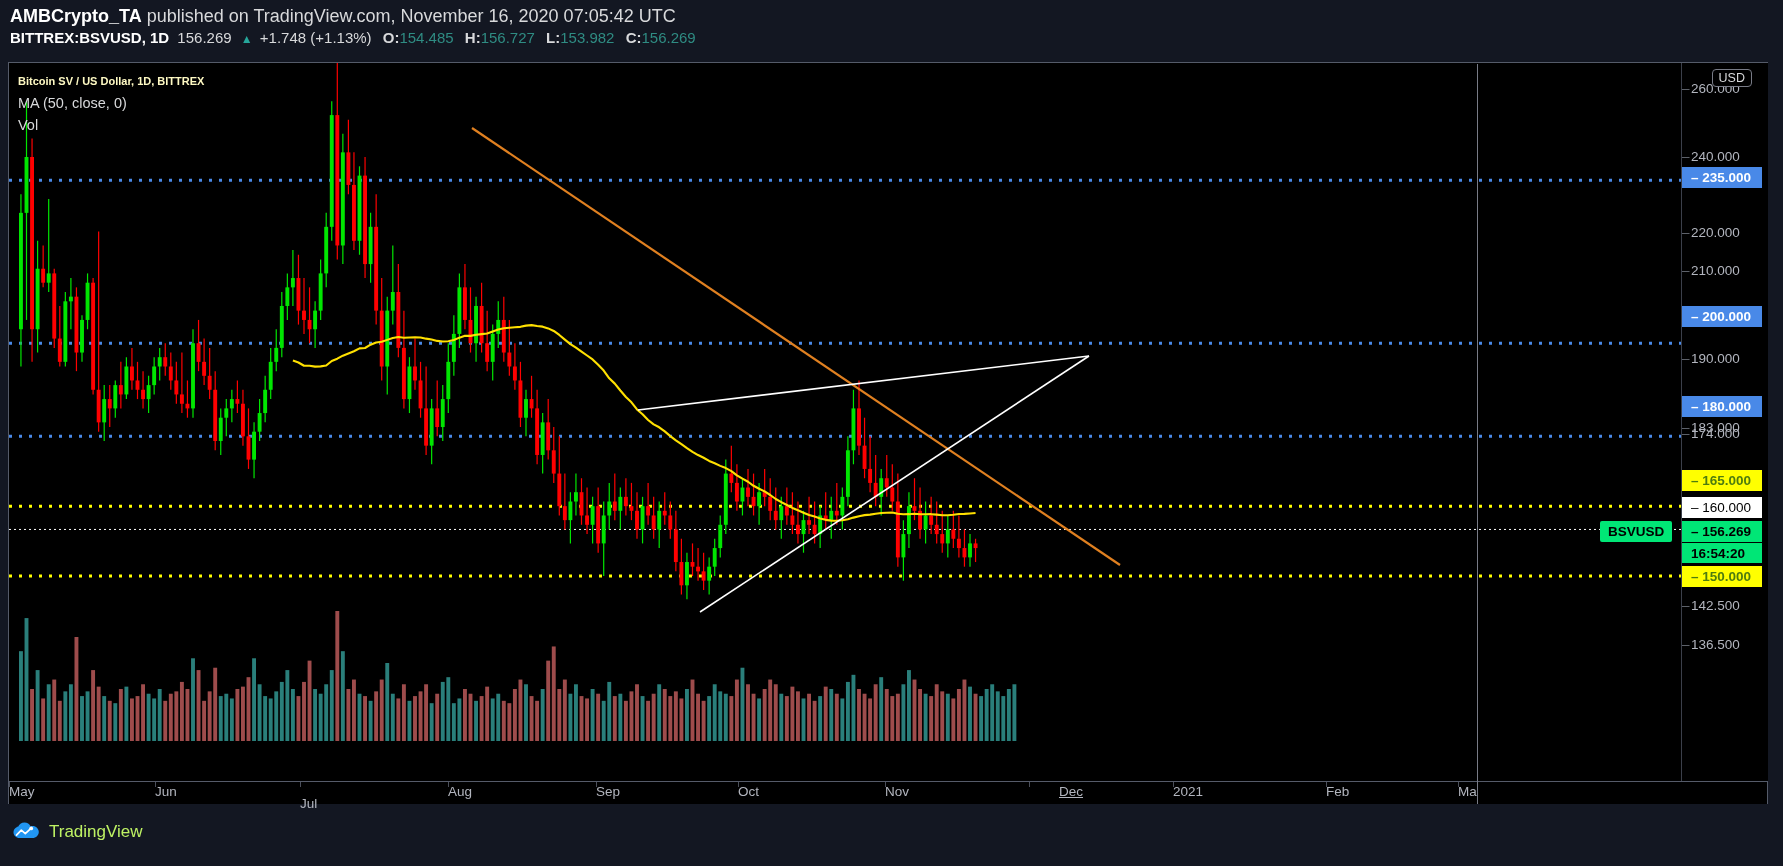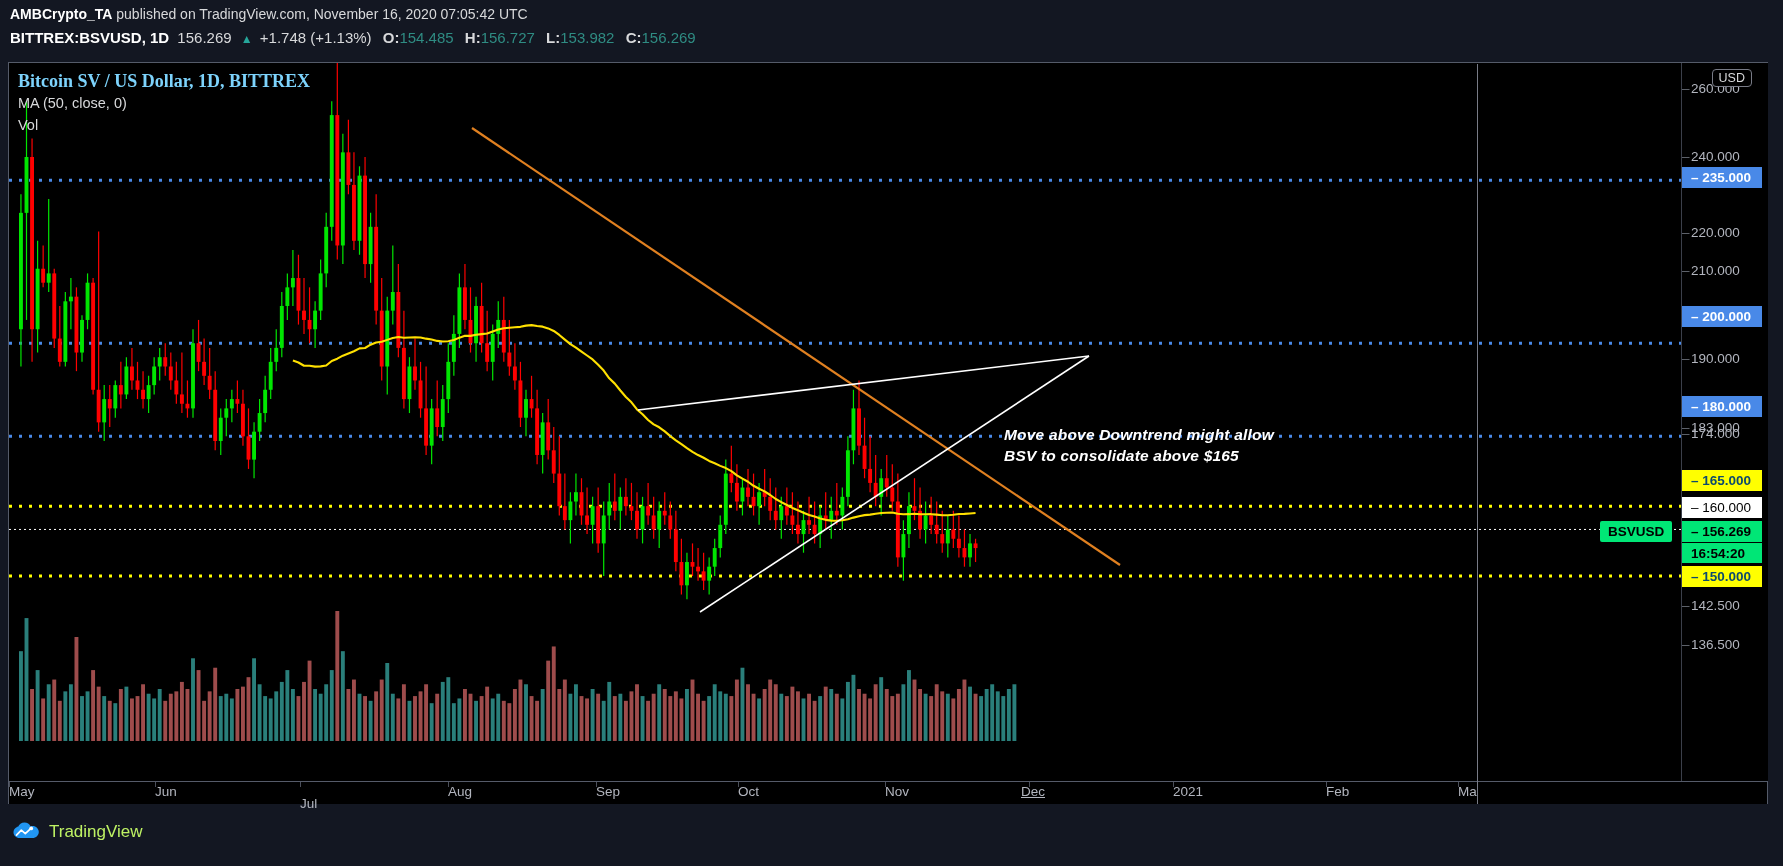--- a/index.html
+++ b/index.html
@@ -1,54 +1,54 @@
 <!DOCTYPE html>
 <html><head>
 <meta charset="utf-8">
 <style>
   html,body{margin:0;padding:0;background:#131722;}
   body{width:1783px;height:866px;overflow:hidden;font-family:"Liberation Sans",sans-serif;-webkit-font-smoothing:antialiased;}
   #app{position:relative;width:1783px;height:866px;background:#131722;}
 
   
   .hdr{position:absolute;left:0;top:0;width:1783px;height:55px;background:#131722;}
-  .hdr-row1{position:absolute;left:10px;top:6px;font-size:14px;color:#d8d9db;white-space:nowrap;}
+  .hdr-row1{position:absolute;left:10px;top:6px;font-size:18px;color:#d8d9db;white-space:nowrap;}
   .hdr-row1 .author{font-weight:bold;color:#fff;}
   .hdr-row2{position:absolute;left:10px;top:29px;font-size:15px;color:#d8d9db;white-space:nowrap;}
   .hdr-row2 .sym{font-weight:bold;color:#fff;}
   .hdr-row2 .last{color:#d8d9db;margin-left:4px;}
   .hdr-row2 .tri{color:#26a69a;font-size:12px;margin:0 3px 0 5px;letter-spacing:0;}
   .hdr-row2 .chg{color:#d8d9db;}
   .hdr-row2 .ohlc-k{font-weight:bold;color:#d8d9db;margin-left:7px;}
   .hdr-row2 .ohlc-v{color:#2f8c83;}
 
   
   .frame{position:absolute;left:8px;top:62px;width:1760px;height:742px;border:1px solid #555b69;box-sizing:border-box;background:#000;}
   .plot{position:absolute;left:9px;top:63px;width:1672px;height:718px;overflow:hidden;background:#000;}
   .scale{position:absolute;left:1681px;top:63px;width:86px;height:718px;background:#000;border-left:1px solid #3b3f4a;}
   .tscale{position:absolute;left:9px;top:781px;width:1758px;height:22px;background:#000;border-top:1px solid #555b69;}
 
   
   .legend{position:absolute;left:18px;top:70px;z-index:40;}
-  .lg1{font-size:18px;font-weight:bold;color:#7dd3fc;line-height:22px;font-family:Liberation Serif, serif;}
+  .lg1{font-size:11px;font-weight:bold;color:#fef9c3;line-height:22px;}
   .lg2{font-size:14.5px;color:#d8d9db;line-height:22px;}
   .lg3{font-size:14.5px;color:#d8d9db;line-height:22px;}
 
   
   .annot{position:absolute;left:1004px;top:424px;z-index:40;font-style:italic;font-weight:bold;
          font-size:15.5px;color:#ffffff;line-height:21px;letter-spacing:.2px;}
 
   
   .ptick{position:absolute;left:0;font-size:13.5px;color:#b2b5be;white-space:nowrap;}
   .ptick .dash{display:inline-block;width:7px;color:#6a6e78;}
   .ptick .v{margin-left:2px;}
   .plabel{position:absolute;left:0;height:21px;line-height:21px;width:80px;box-sizing:border-box;
           padding-left:9px;font-size:13.5px;font-weight:bold;white-space:nowrap;}
   .plabel.blue{background:#4989e8;color:#ffffff;}
-  .plabel.yellow{background:#ffff00;color:#0c4a6e;}
+  .plabel.yellow{background:#ffff00;color:#4d7c0f;}
   .plabel.white{background:#ffffff;color:#000000;font-weight:normal;}
   .plabel.green{background:#00e676;color:#000000;}
   .usdbadge{position:absolute;right:16px;top:6px;border:1px solid #787b86;border-radius:4px;
             padding:1px 6px;font-size:12.5px;color:#d8d9db;background:#000;z-index:30;}
 
   .symtag{position:absolute;height:21px;line-height:21px;padding:0 8px;background:#00e676;color:#000;
           font-size:13.5px;font-weight:bold;border-radius:2px;z-index:35;}
 
   
   .ttick{position:absolute;top:2px;font-size:13.5px;color:#b2b5be;white-space:nowrap;}
@@ -624,24 +624,20 @@
         <line x1="691" y1="549" x2="1080" y2="293" stroke="#ffffff" stroke-width="1.6"></line>
       </svg>
   </div>
 
   <div class="legend">
     <div class="lg1">Bitcoin SV / US Dollar, 1D, BITTREX</div>
     <div class="lg2">MA (50, close, 0)</div>
     <div class="lg3">Vol</div>
   </div>
 
-  <div class="annot">
-    <div>Move above Downtrend might allow</div>
-    <div>BSV to consolidate above $165</div>
-  </div>
 
   <div class="scale" id="pricescale">
     <div class="usdbadge">USD</div>
   <div class="ptick" style="top: 18px;"><span class="dash">–</span><span class="v">260.000</span></div>
       <div class="ptick" style="top: 86px;"><span class="dash">–</span><span class="v">240.000</span></div>
       <div class="ptick" style="top: 162px;"><span class="dash">–</span><span class="v">220.000</span></div>
       <div class="ptick" style="top: 200px;"><span class="dash">–</span><span class="v">210.000</span></div>
       <div class="ptick" style="top: 288px;"><span class="dash">–</span><span class="v">190.000</span></div>
       <div class="ptick" style="top: 321px; margin-top: 36px;"><span class="dash">–</span><span class="v">183.000</span></div>
       <div class="ptick" style="top: 363px;"><span class="dash">–</span><span class="v">174.000</span></div>
@@ -668,21 +664,21 @@
       <div class="ttick" style="left: 291px; margin-top: 12px;">Jul</div>
       <div class="tsep" style="left: 291px;"></div>
       <div class="ttick" style="left: 439px;">Aug</div>
       <div class="tsep" style="left: 439px;"></div>
       <div class="ttick" style="left: 587px;">Sep</div>
       <div class="tsep" style="left: 587px;"></div>
       <div class="ttick" style="left: 729px;">Oct</div>
       <div class="tsep" style="left: 729px;"></div>
       <div class="ttick" style="left: 876px;">Nov</div>
       <div class="tsep" style="left: 876px;"></div>
-      <div class="ttick" style="left: 1012px; text-decoration: underline;">Dec</div>
+      <div class="ttick" style="left: 1050px; text-decoration: underline;">Dec</div>
       <div class="tsep" style="left: 1020px;"></div>
       <div class="ttick" style="left: 1164px;">2021</div>
       <div class="tsep" style="left: 1164px;"></div>
       <div class="ttick" style="left: 1317px;">Feb</div>
       <div class="tsep" style="left: 1317px;"></div>
       <div class="ttick" style="left: 1449px;">Ma</div>
       <div class="tsep" style="left: 1449px;"></div>
       <div class="tcursor" style="left: 1468px;"></div>
     </div>
 

